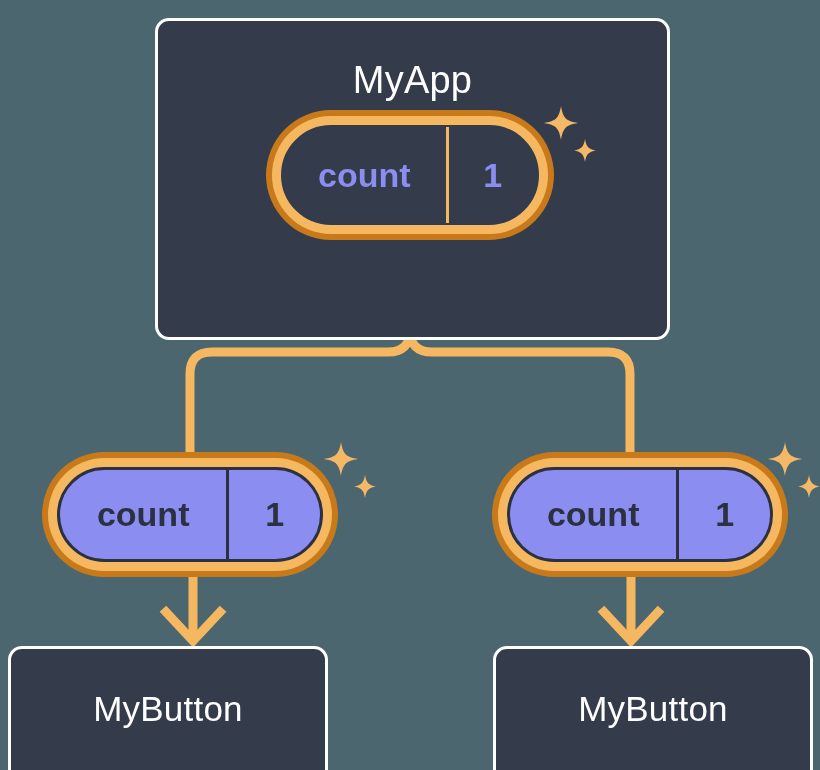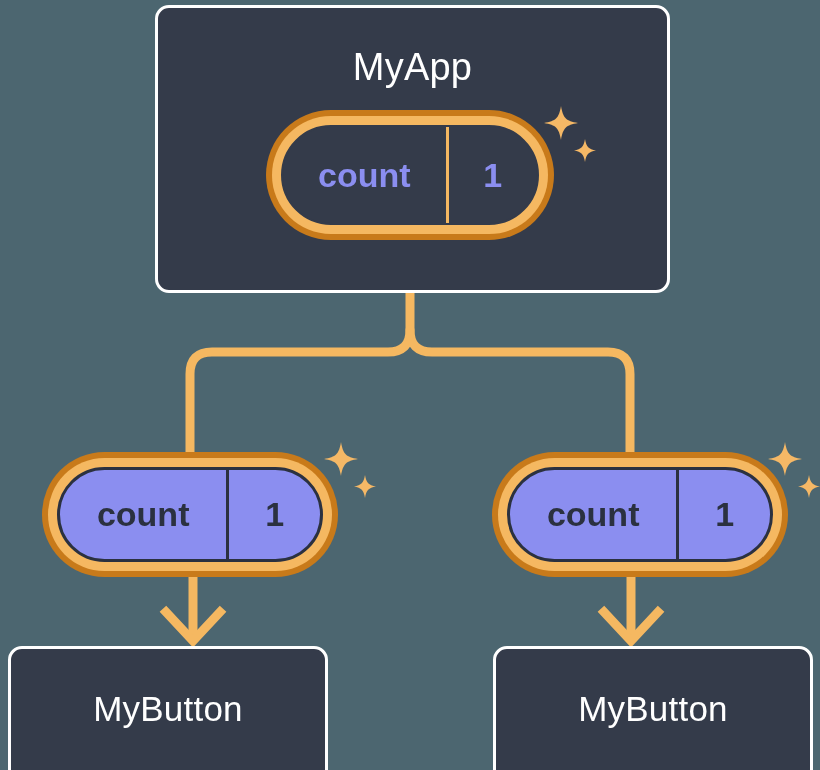--- a/index.html
+++ b/index.html
@@ -42,23 +42,23 @@
     right: 0;
     text-align: center;
     color: #ffffff;
     font-size: 38px;
     font-weight: 400;
     letter-spacing: 0.2px;
     white-space: nowrap;
   }
   #app-box {
     left: 155px;
-    top: 5px;
+    top: 18px;
     width: 515px;
-    height: 288px;
+    height: 322px;
   }
   #app-box .node-title {
     top: 38px;
   }
   .button-box {
     top: 646px;
     width: 320px;
     height: 160px;
   }
   .button-box .node-title {

